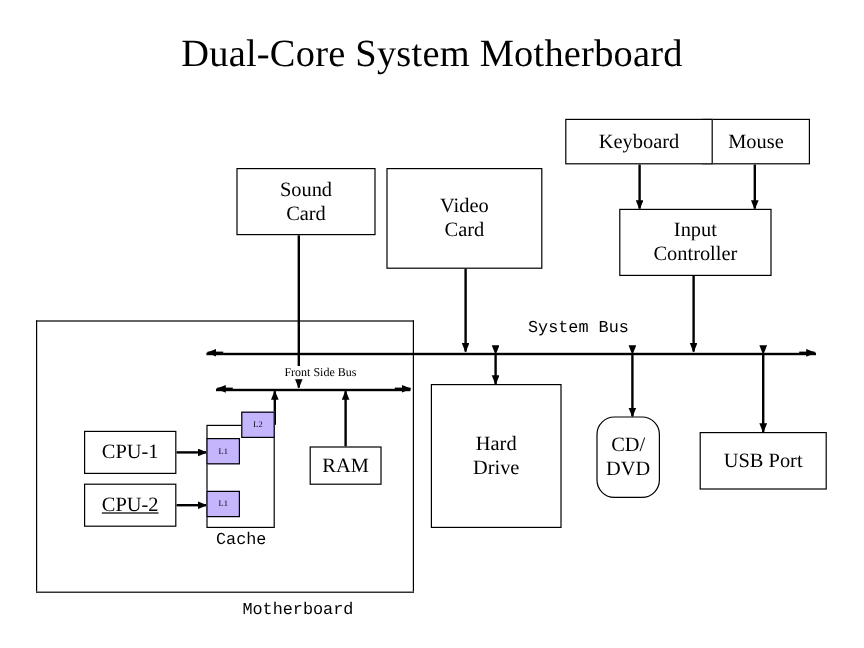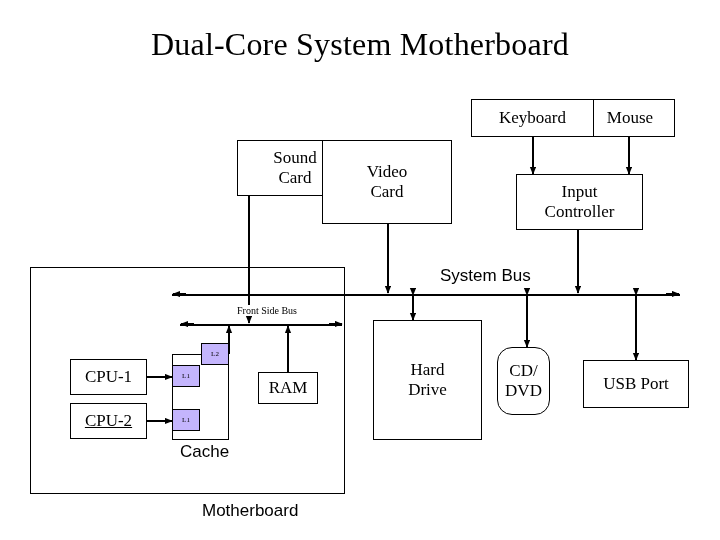--- a/index.html
+++ b/index.html
@@ -36,22 +36,22 @@
     align-items: center;
     justify-content: center;
     text-align: center;
     font-family: "Liberation Serif", serif;
     font-size: 17px;
     line-height: 1.18;
     z-index: 3;
   }
   .plainlabel {
     position: absolute;
-    font-family: Liberation Sans, sans-serif;
-    font-size: 17px;
+    font-family: Liberation Mono, monospace;
+    font-size: 14px;
     text-align: center;
     z-index: 4;
     white-space: nowrap;
   }
   .tinylabel {
     position: absolute;
     font-family: "Liberation Serif", serif;
     font-size: 10px;
     z-index: 5;
     white-space: nowrap;
@@ -148,21 +148,21 @@
   </svg>
 
   <div class="box" style="left:585px; top:99px; width:90px; height:38px;">
     <span>Mouse</span>
   </div>
 
   <div class="box" style="left:471px; top:99px; width:123px; height:38px;">
     <span>Keyboard</span>
   </div>
 
-  <div class="box" style="left:197px; top:140px; width:116px; height:56px; flex-direction:column;margin-left:40px;">
+  <div class="box" style="left:197px; top:140px; width:116px; height:56px; flex-direction:column;">
     <span>Sound</span>
     <span>Card</span>
   </div>
 
   <div class="box" style="left:322px; top:140px; width:130px; height:84px; flex-direction:column;">
     <span>Video</span>
     <span>Card</span>
   </div>
 
   <div class="box" style="left:516px; top:174px; width:127px; height:56px; flex-direction:column;text-align:center;">
@@ -186,21 +186,21 @@
     <span>L2</span>
   </div>
   <div class="cacheslot" style="left:172px; top:409px; width:28px; height:22px;">
     <span>L1</span>
   </div>
 
   <div class="box" style="left:258px; top:372px; width:60px; height:32px;">
     <span>RAM</span>
   </div>
 
-  <div class="box" style="left:359px; top:320px; width:109px; height:120px; flex-direction:column;margin-left:14px;">
+  <div class="box" style="left:359px; top:320px; width:109px; height:120px; flex-direction:column;">
     <span>Hard</span>
     <span>Drive</span>
   </div>
 
   <div class="box" style="left:497px; top:347px; width:53px; height:68px; flex-direction:column;border-radius:15px;">
     <span>CD/</span>
     <span>DVD</span>
   </div>
 
   <div class="box" style="left:583px; top:360px; width:106px; height:48px;">

